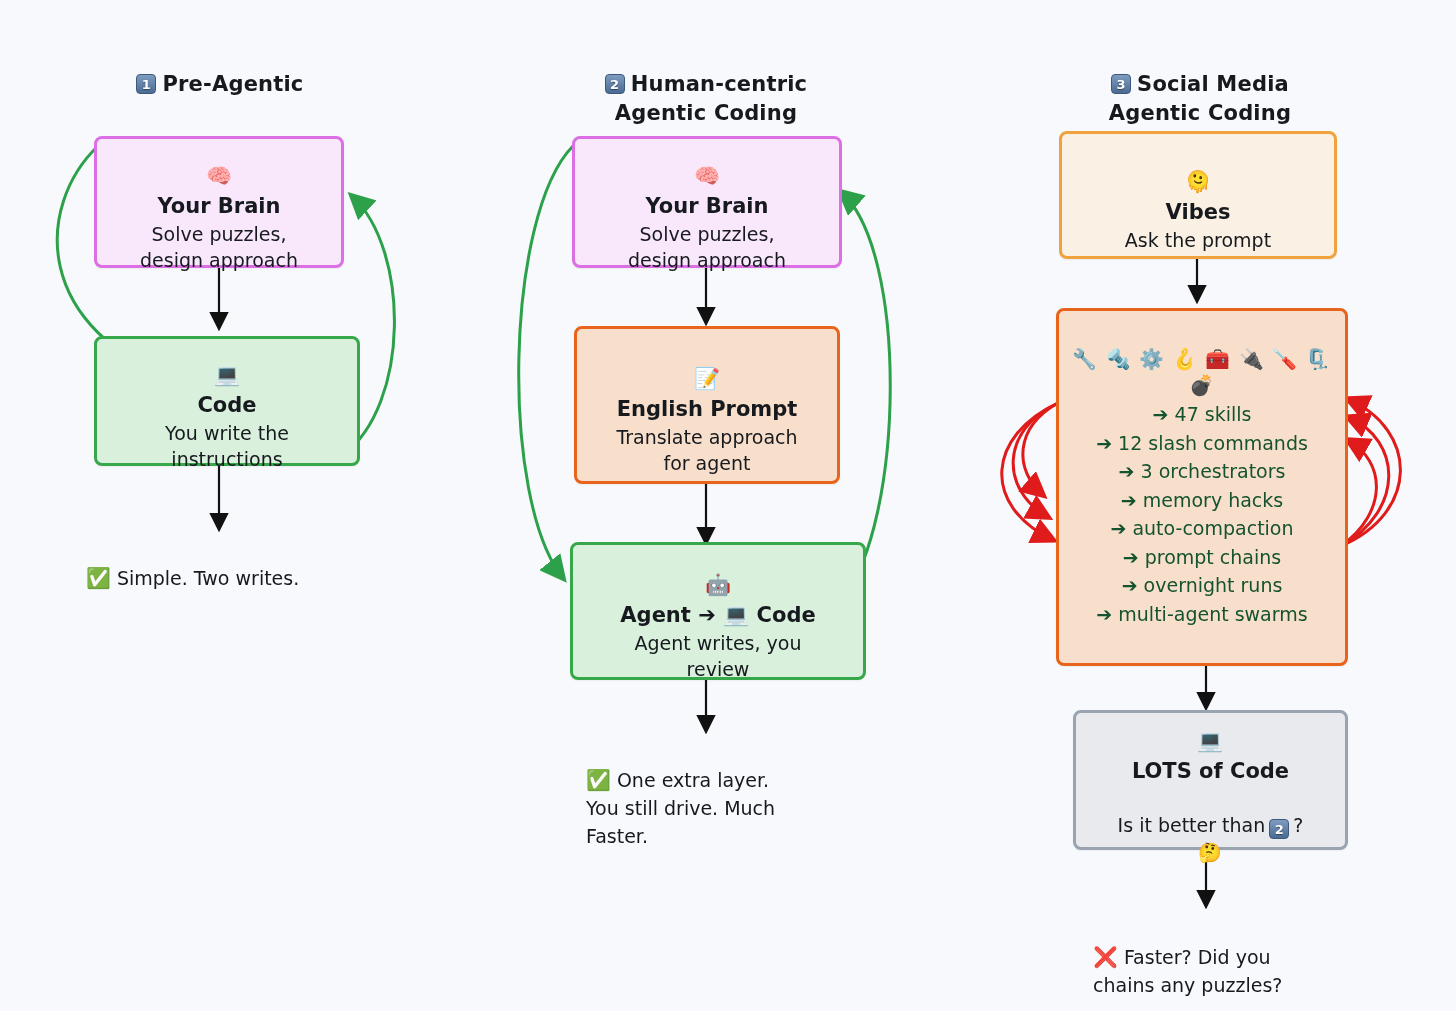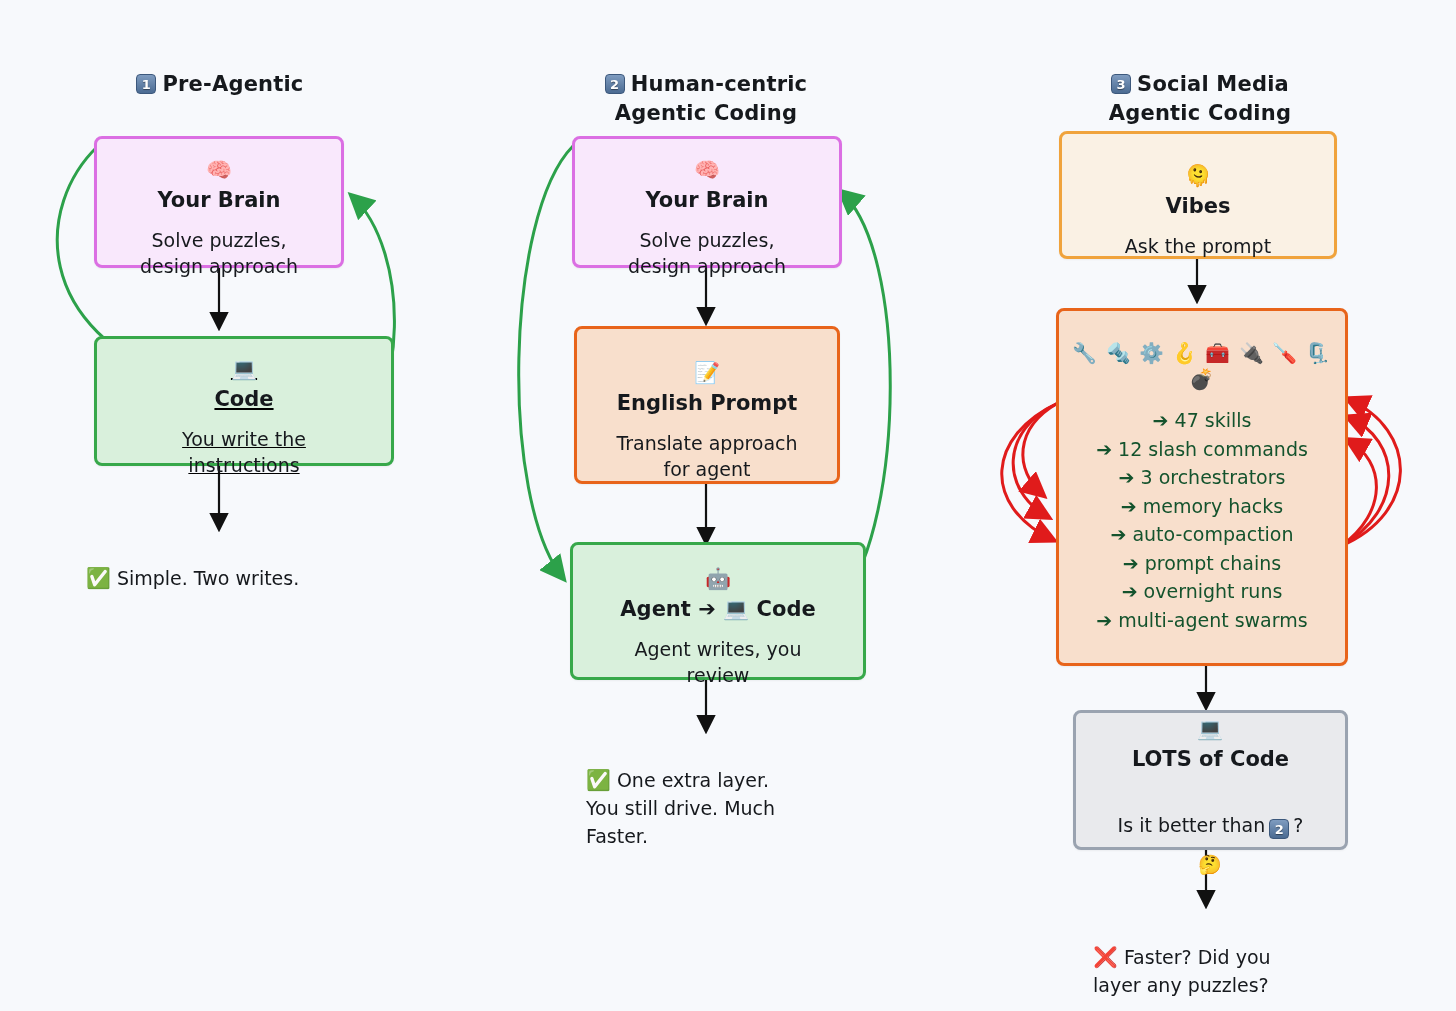--- a/index.html
+++ b/index.html
@@ -64,21 +64,20 @@
     border-radius: 8px;
     border-width: 3px;
     border-style: solid;
     display: flex;
     flex-direction: column;
     align-items: center;
     justify-content: center;
     text-align: center;
     z-index: 2;
     box-shadow: 0 1px 2px rgba(0,0,0,.05);
-    gap: 12px;
   }
 
   .node .line {
     font-family: "DejaVu Sans", sans-serif;
     color: #16191d;
     font-size: 19px;
     line-height: 26px;
     padding: 0 10px;
     white-space: pre-line;
   }
@@ -195,21 +194,21 @@
 
   <div class="node pink" style="left:94px; top:136px; width:250px; height:132px;">
     <div class="line head">
       <span>🧠</span>
       <span>Your Brain</span>
     </div>
     <div class="line">Solve puzzles,
 design approach</div>
   </div>
 
-  <div class="node green" style="left:94px; top:336px; width:300px; height:130px;text-decoration:underline;">
+  <div class="node green" style="left:94px; top:336px; width:266px; height:130px;">
     <div class="line head">
       <span>💻</span>
       <span>Code</span>
     </div>
     <div class="line">You write the
 instructions</div>
   </div>
 
   <div class="caption" style="left:86px; top:536px; width:330px;">
     <span class="mark">✅</span><span>Simple. Two writes.</span>
@@ -284,16 +283,16 @@
       <span>LOTS of Code</span>
     </div>
     <div class="line">
       <span>Is it better than</span><span class="badge inline">2</span><span>?</span>
     </div>
     <div class="line">🤔</div>
   </div>
 
   <div class="caption" style="left:1093px; top:915px; width:260px;">
     <span class="mark cross">❌</span><span>Faster? Did you
-layer any puzzles?</span>
+chains any puzzles?</span>
   </div>
 
 </div>
 
 </body></html>

